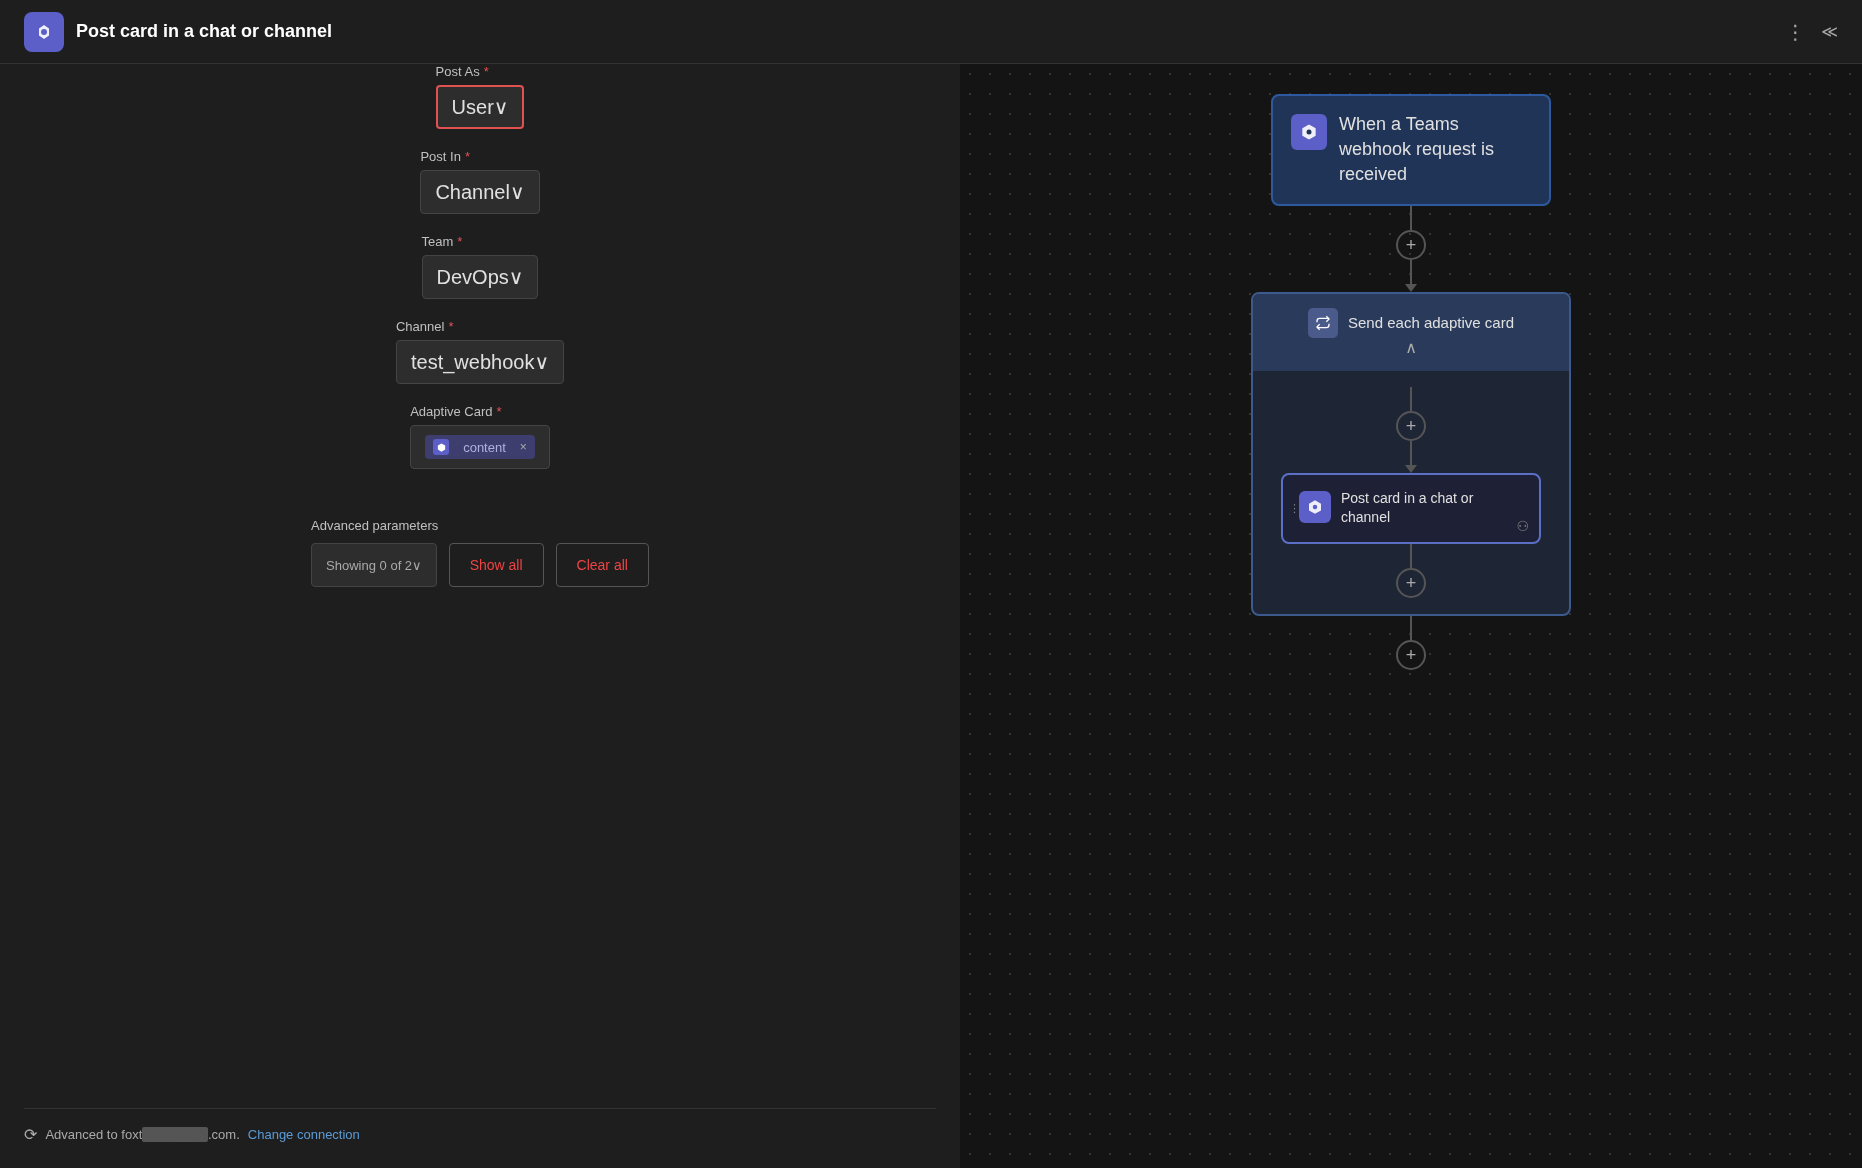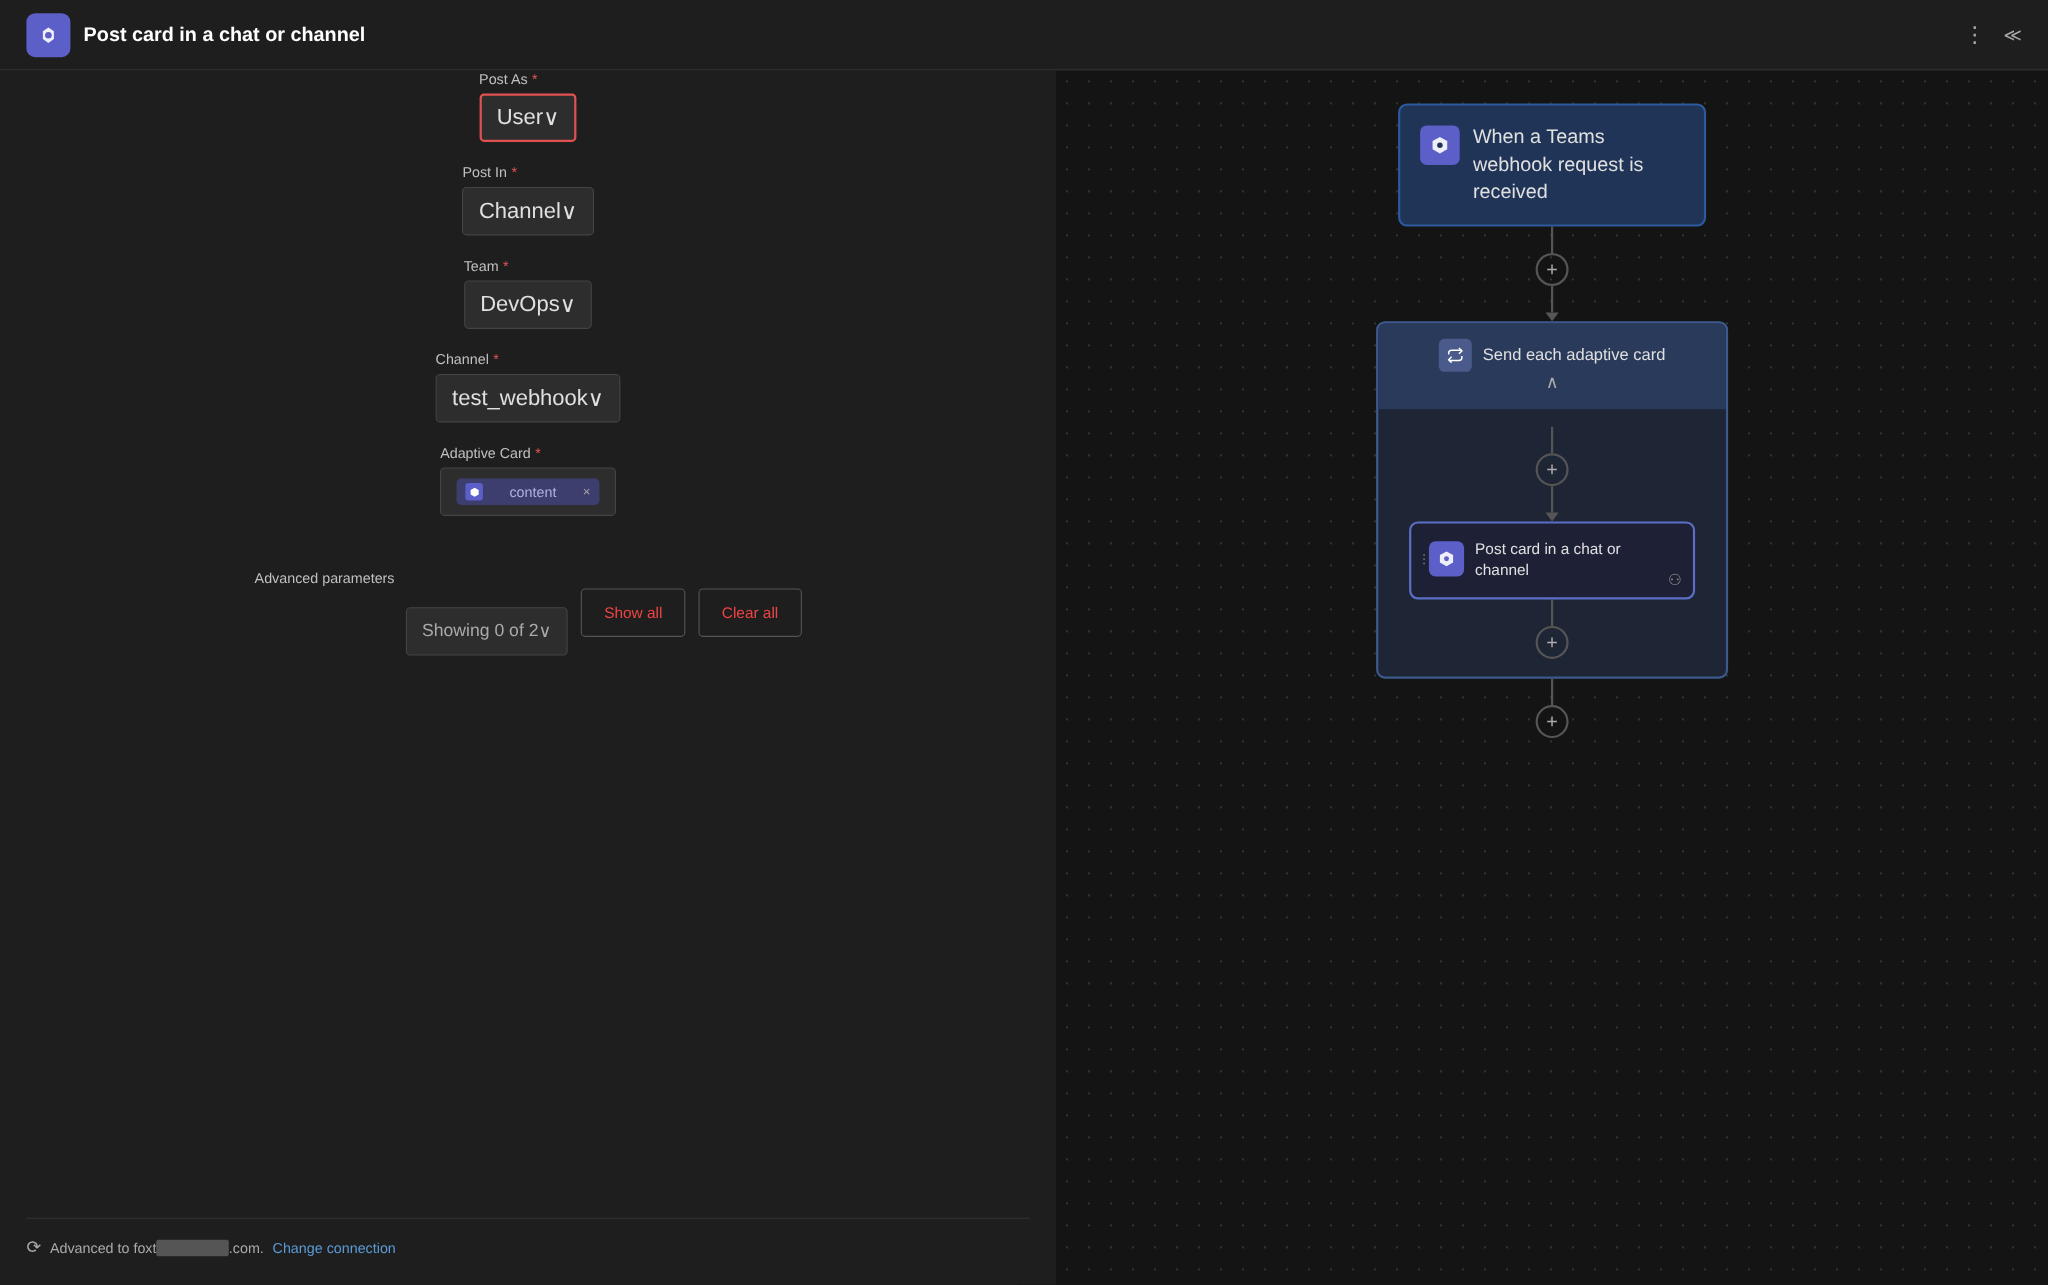--- a/index.html
+++ b/index.html
@@ -151,21 +151,21 @@
       gap: 8px;
       min-height: 44px;
     }
 
     .chip {
       background: #3d3d6e;
       border-radius: 4px;
       padding: 4px 8px;
       display: flex;
       align-items: center;
-      gap: 24px;
+      gap: 14px;
       font-size: 13px;
       color: #b0b0e0;
     }
     .chip-icon {
       width: 16px;
       height: 16px;
       background: #5b5fc7;
       border-radius: 3px;
       display: flex;
       align-items: center;
@@ -180,46 +180,45 @@
     
     .divider {
       border: none;
       border-top: 1px solid #333;
       margin: 4px 0;
     }
 
     
     .advanced-params-row {
       display: flex;
-      flex-direction: row;
+      flex-direction: column;
       gap: 10px;
     }
     .advanced-params-label {
       font-size: 13px;
       color: #c0c0c0;
     }
     .advanced-params-controls {
       display: flex;
       align-items: center;
       gap: 12px;
     }
     .advanced-params-select {
       flex: 1;
       background: #2d2d2d;
       border: 1px solid #444;
       color: #aaa;
       padding: 10px 14px;
-      font-size: 16px;
+      font-size: 13px;
       border-radius: 4px;
       display: flex;
       align-items: center;
       justify-content: space-between;
       height: 44px;
       cursor: pointer;
-      margin-top: 34px;
     }
     .btn-outline {
       background: transparent;
       border: 1px solid #555;
       color: #ef4444;
       padding: 8px 20px;
       border-radius: 4px;
       cursor: pointer;
       font-size: 14px;
       white-space: nowrap;

